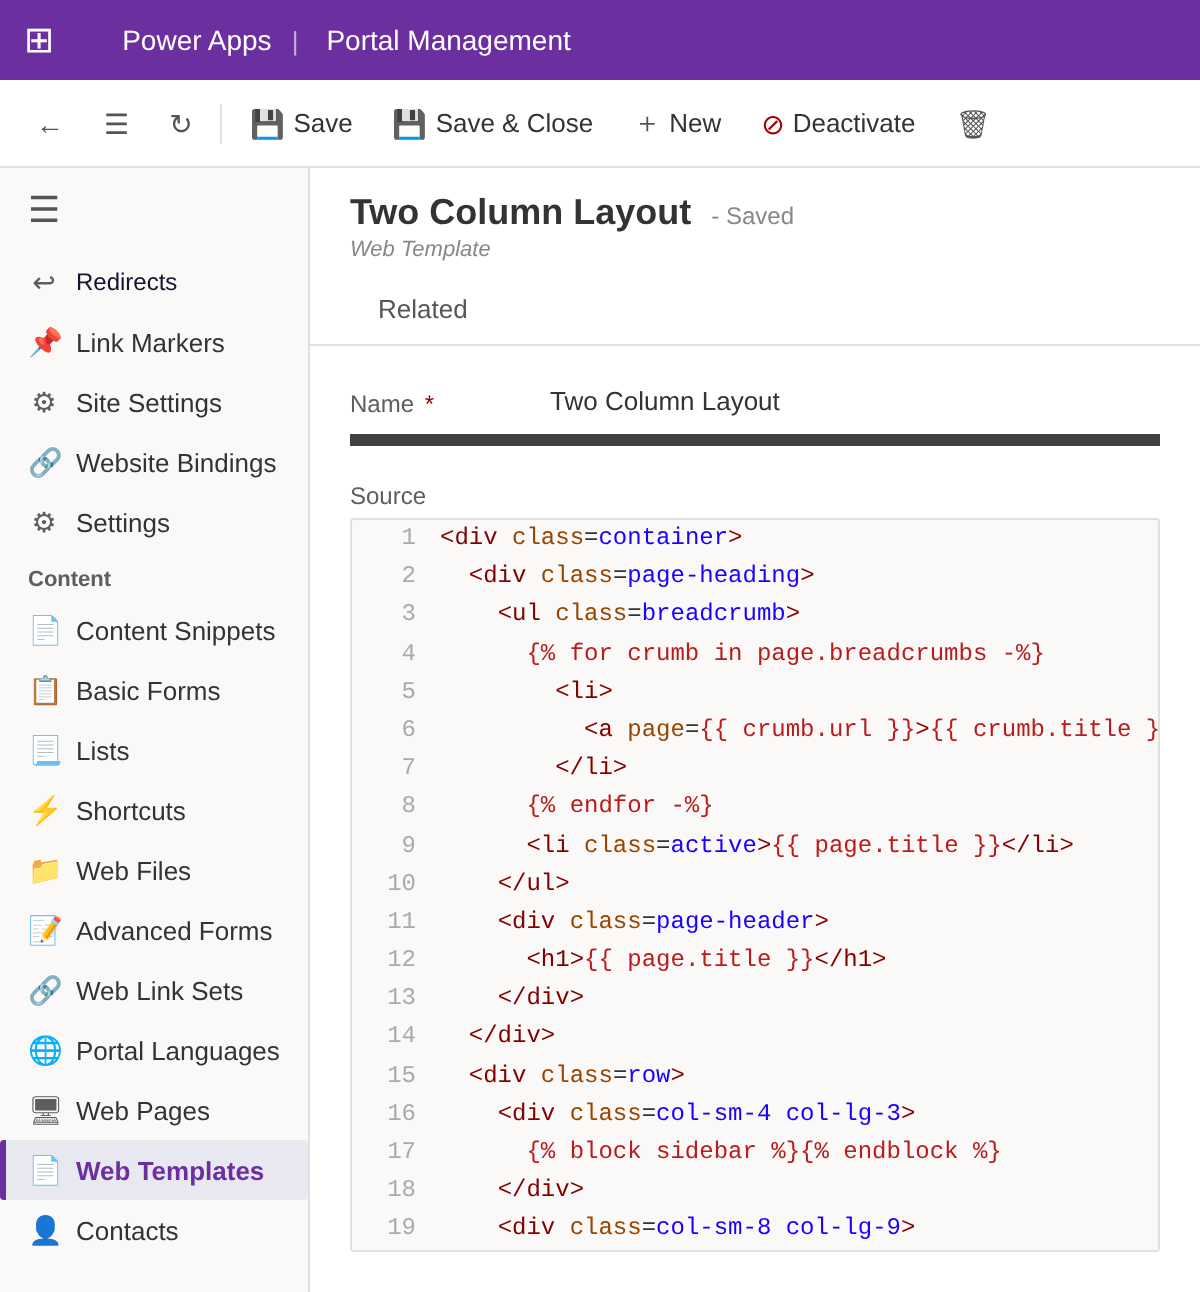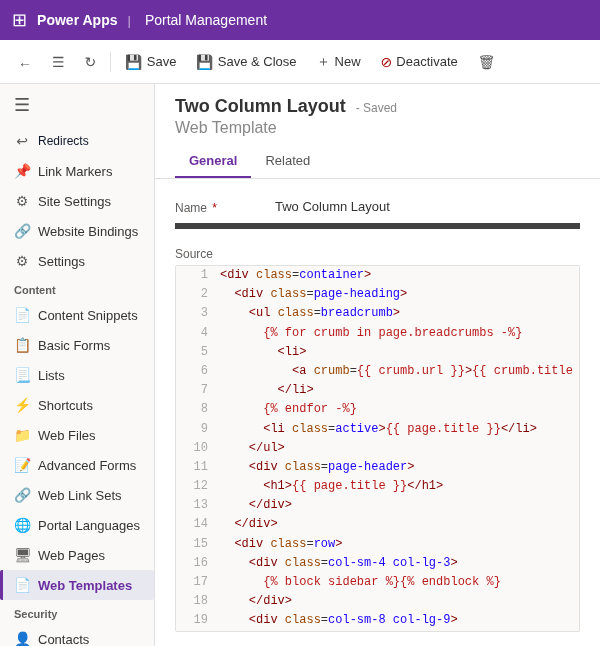--- a/index.html
+++ b/index.html
@@ -9,21 +9,21 @@
     .top-bar {
       background: #6b2fa0;
       height: 40px;
       display: flex;
       align-items: center;
       padding: 0 12px;
       gap: 10px;
       flex-shrink: 0;
     }
     .top-bar-grid-icon { color: #fff; font-size: 18px; cursor: pointer; }
-    .top-bar-logo { color: #fff; font-weight: 700; font-size: 14px; }
+    .top-bar-logo { color: #fff; font-weight: 400; font-size: 14px; margin-left: 24px; }
     .top-bar-app-name { color: #fff; font-size: 14px; margin-left: 4px; }
 
     
     .command-bar {
       background: #fff;
       border-bottom: 1px solid #e0e0e0;
       height: 44px;
       display: flex;
       align-items: center;
       padding: 0 10px;
@@ -104,24 +104,25 @@
     .page-title {
       font-size: 18px;
       font-weight: 600;
       color: #333;
     }
     .page-saved-badge {
       font-size: 12px;
       color: #888;
     }
     .page-subtitle {
-      font-size: 16px;
+      font-size: 11px;
       color: #888;
       margin-top: 2px;
       margin-bottom: 8px;
+      font-style: italic;
     }
     .tabs-row {
       display: flex;
       gap: 0;
     }
     .tab {
       padding: 8px 14px;
       font-size: 13px;
       cursor: pointer;
       color: #555;
@@ -304,39 +305,37 @@
     </div>
     <div class="sidebar-item">
       <span class="si-icon">🖥</span>
       <span>Web Pages</span>
     </div>
     <div class="sidebar-item active">
       <span class="si-icon">📄</span>
       <span>Web Templates</span>
     </div>
 
-    <div class="sidebar-section-header">Security</div>
 
     <div class="sidebar-item">
       <span class="si-icon">👤</span>
       <span>Contacts</span>
     </div>
 
   </div>
 
   <div class="content-area">
 
     <div class="page-header">
       <div class="page-title-row">
         <span class="page-title">Two Column Layout</span>
         <span class="page-saved-badge">- Saved</span>
       </div>
       <div class="page-subtitle">Web Template</div>
       <div class="tabs-row">
-        <div class="tab active">General</div>
         <div class="tab">Related</div>
       </div>
     </div>
 
     <div class="form-body">
       <div class="field-row">
         <span class="field-label">
           <span>Name</span>
           <span class="field-required"> *</span>
         </span>
@@ -361,21 +360,21 @@
         <div class="code-line">
           <span class="line-num">4</span>
           <span class="code-text">      <span class="t-tmpl">{% for crumb in page.breadcrumbs -%}</span></span>
         </div>
         <div class="code-line">
           <span class="line-num">5</span>
           <span class="code-text">        <span class="t-tag">&lt;li&gt;</span></span>
         </div>
         <div class="code-line">
           <span class="line-num">6</span>
-          <span class="code-text">          <span class="t-tag">&lt;a</span> <span class="t-attr">crumb</span>=<span class="t-tmpl">{{ crumb.url }}</span><span class="t-tag">&gt;</span><span class="t-tmpl">{{ crumb.title }}</span></span>
+          <span class="code-text">          <span class="t-tag">&lt;a</span> <span class="t-attr">page</span>=<span class="t-tmpl">{{ crumb.url }}</span><span class="t-tag">&gt;</span><span class="t-tmpl">{{ crumb.title }}</span></span>
         </div>
         <div class="code-line">
           <span class="line-num">7</span>
           <span class="code-text">        <span class="t-tag">&lt;/li&gt;</span></span>
         </div>
         <div class="code-line">
           <span class="line-num">8</span>
           <span class="code-text">      <span class="t-tmpl">{% endfor -%}</span></span>
         </div>
         <div class="code-line">

